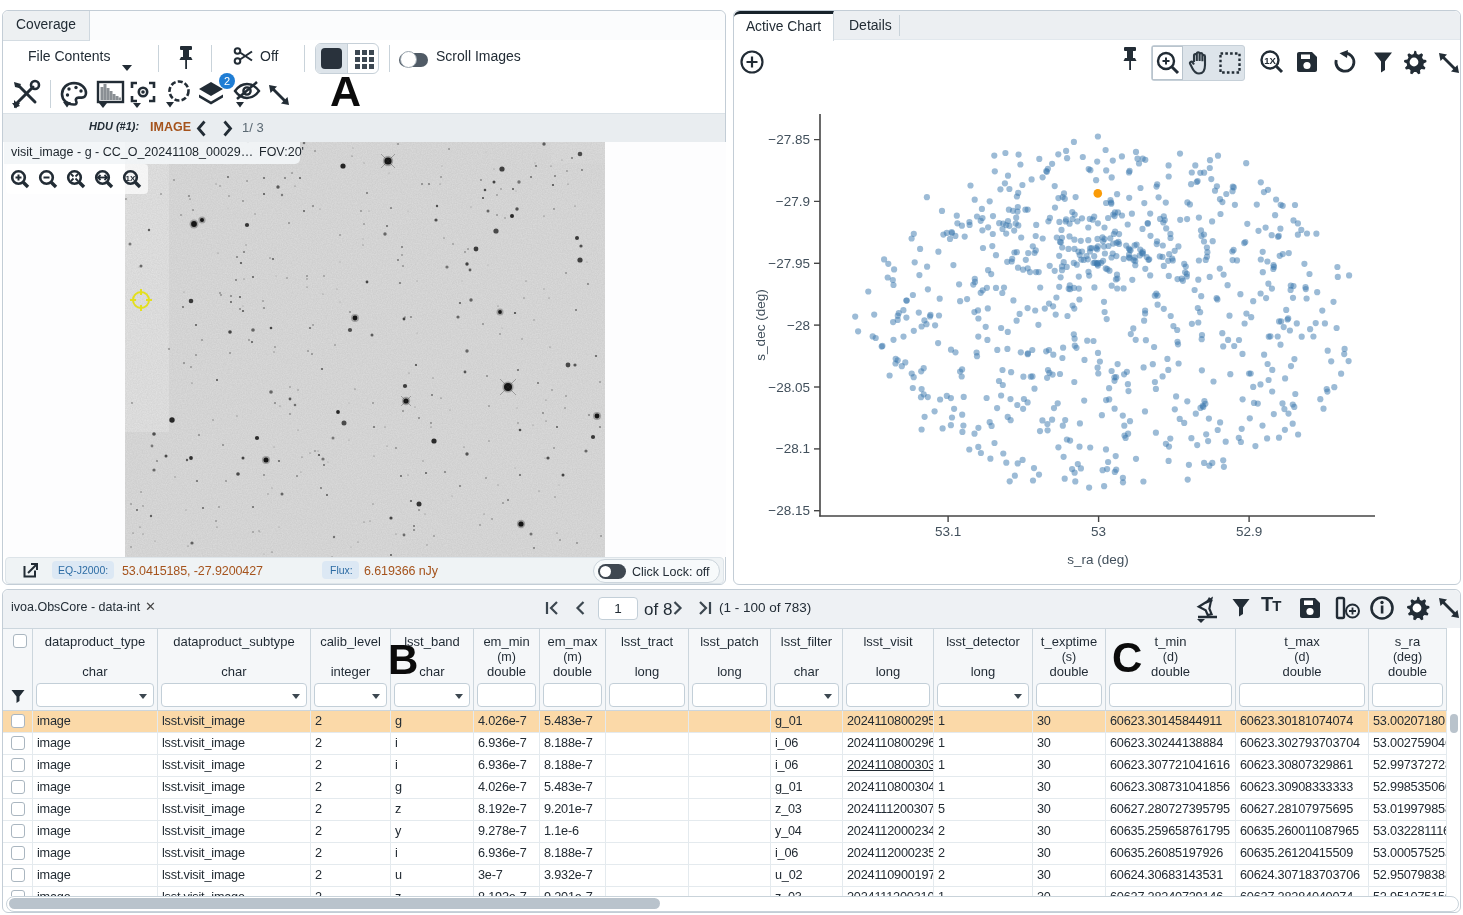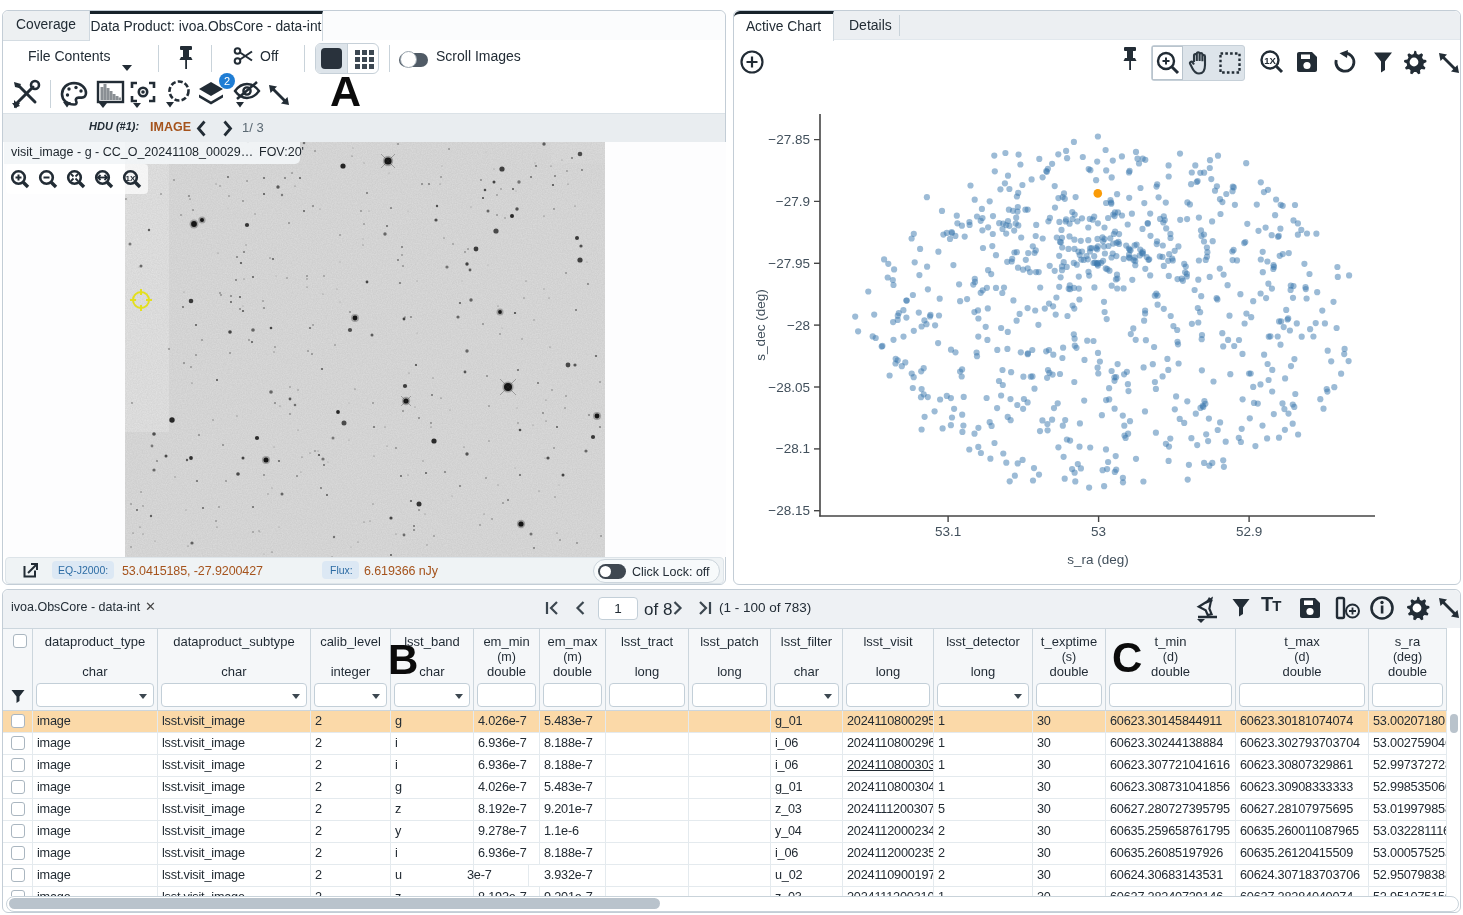--- a/index.html
+++ b/index.html
@@ -19,21 +19,20 @@
 .cb { display:inline-block; width:14px; height:14px; border:1px solid #aab6c0; border-radius:3px; background:#fff; margin-left:4px; margin-top:3px; }
 .ti { position:absolute; top:5px; }
 .chip { display:inline-block; background:#dce8f4; color:#2d6ca4; font-size:10.5px; border-radius:4px; padding:3px 6px; }
 .orange { color:#a5531c; font-size:12.5px; letter-spacing:-0.1px; }
 </style></head>
 <body>
 
 <div class="panel" style="left:2px; top:10px; width:724px; height:575px;">
   <div class="tabstrip" style="background:#fbfcfd;">
     <div class="tab" style="left:0; width:87px; background:#edf0f2; border-right:1px solid #cfd8df; border-bottom:1px solid #d4dce2; border-radius:6px 0 0 0;">Coverage</div>
-    <div class="tab" style="left:87px; width:233px; background:#fff; border-top:3px solid #17222b; border-right:1px solid #cfd8df; line-height:25px;">Data Product: ivoa.ObsCore - data-int</div>
   </div>
 
   <div style="position:absolute; left:0; top:29px; width:100%; height:37px;">
     <span style="position:absolute; left:25px; top:8px; font-size:14px;">File Contents</span>
     <span class="ic" style="left:119px; top:17px;"><svg width="10" height="6" viewBox="0 0 10 6" style="">
           <path d="M0 0 L10 0 L5 6 Z" fill="#222c35"></path>
         </svg></span>
     <div class="sep" style="left:155px; top:5px; height:27px;"></div>
     <span class="ic" style="left:174px; top:5px;"><svg width="18" height="26" viewBox="0 0 18 26" style="">
           <g fill="#222c35">
@@ -1887,21 +1886,21 @@
         <div class="rc" style="left:1103px;width:130px;">60635.26085197926</div>
         <div class="rc" style="left:1233px;width:133px;">60635.26120415509</div>
         <div class="rc" style="left:1366px;width:78px;">53.0005752530</div>
       </div>
       <div class="trow" style="top:154px;">
         <div class="rc" style="left:0;width:30px;"><span class="cb"></span></div>
         <div class="rc" style="left:30px;width:125px;">image</div>
         <div class="rc" style="left:155px;width:153px;">lsst.visit_image</div>
         <div class="rc" style="left:308px;width:80px;">2</div>
         <div class="rc" style="left:388px;width:83px;">u</div>
-        <div class="rc" style="left:460px;width:66px;">3e-7</div>
+        <div class="rc" style="left:471px;width:66px;">3e-7</div>
         <div class="rc" style="left:537px;width:66px;">3.932e-7</div>
         <div class="rc" style="left:603px;width:83px;"></div>
         <div class="rc" style="left:686px;width:82px;"></div>
         <div class="rc" style="left:768px;width:72px;">u_02</div>
         <div class="rc" style="left:840px;width:91px;">2024110900197</div>
         <div class="rc" style="left:931px;width:99px;">2</div>
         <div class="rc" style="left:1030px;width:73px;">30</div>
         <div class="rc" style="left:1103px;width:130px;">60624.30683143531</div>
         <div class="rc" style="left:1233px;width:133px;">60624.307183703706</div>
         <div class="rc" style="left:1366px;width:78px;">52.9507983880</div>

